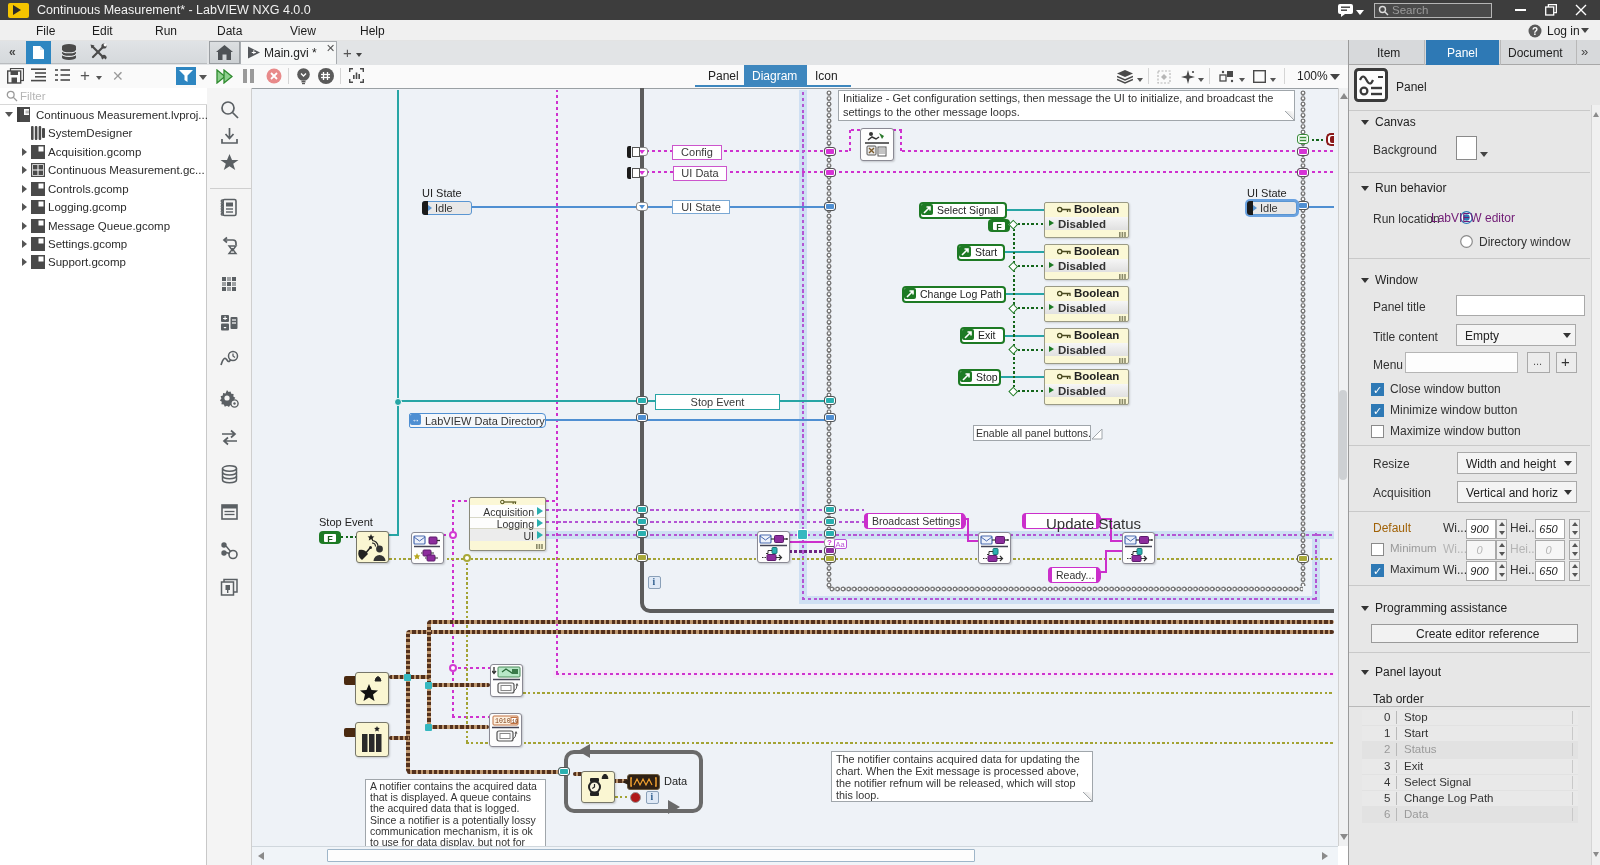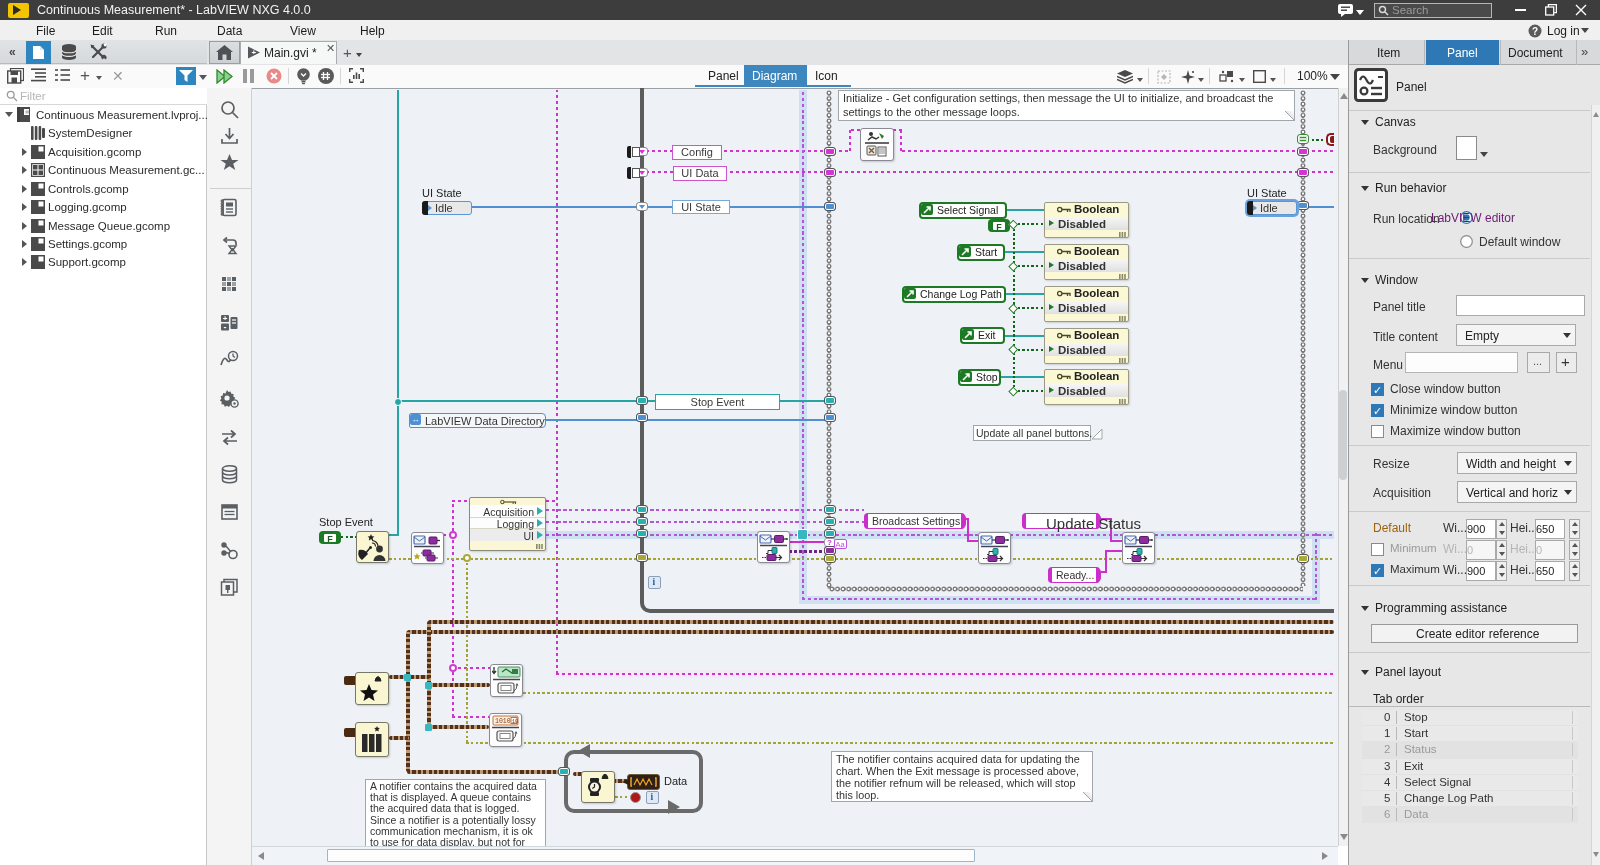--- a/index.html
+++ b/index.html
@@ -46,21 +46,21 @@
 .node{position:absolute;border:1px solid #8a8a94;border-radius:3px;background:#fdfdfd;box-shadow:1px 1px 2px rgba(0,0,0,0.18);box-sizing:border-box;}
 .ynode{position:absolute;border:1px solid #77776a;border-radius:3px;background:#faf6d2;box-shadow:1px 1px 2px rgba(0,0,0,0.18);box-sizing:border-box;}
 .strc{position:absolute;border:1.8px solid #cb2fcb;border-radius:5px;background:#fff;font-size:11px;color:#333;text-align:center;box-sizing:border-box;}
 .fnode{position:absolute;width:22px;height:13px;background:#1d7a24;border-radius:4px;}
 .fnode>div{position:absolute;left:5px;top:2.5px;right:5px;bottom:2.5px;background:#fff;border-radius:1px;font-size:9px;font-weight:bold;color:#1d5a1d;text-align:center;line-height:10px;}
 .rp-in{position:absolute;background:#fff;border:1px solid #a9a9a9;box-sizing:border-box;}
 .rp-dd{position:absolute;background:#f4f4f4;border:1px solid #a9a9a9;box-sizing:border-box;font-size:12px;color:#222;}
 .rp-cb{position:absolute;width:13px;height:13px;background:#2e79b5;border:1px solid #2e79b5;box-sizing:border-box;color:#fff;font-size:11px;line-height:12px;text-align:center;}
 .rp-cbe{position:absolute;width:13px;height:13px;background:#fff;border:1px solid #8a8a8a;box-sizing:border-box;}
 .spin{position:absolute;width:11px;height:20px;border:1px solid #a9a9a9;background:#f0f0f0;box-sizing:border-box;}
-.num{position:absolute;width:30px;height:20px;background:#fff;border:1px solid #a9a9a9;box-sizing:border-box;font-size:11px;text-align:left;padding:3px 3px 0 0;color:#222;}
+.num{position:absolute;width:30px;height:20px;background:#fff;border:1px solid #a9a9a9;box-sizing:border-box;font-size:11px;text-align:center;padding:3px 3px 0 0;color:#222;font-style:italic;}
 </style></head>
 <body>
 
 <div class="a" id="titlebar"></div>
 <div class="a" style="left:8px;top:3px;width:21px;height:15px;background:#f5c400;border-radius:2px;"></div>
 <div class="a" style="left:13px;top:5px;width:0;height:0;border-left:8px solid #2b2b2b;border-top:5.5px solid transparent;border-bottom:5.5px solid transparent;"></div>
 <div class="tx" style="left:37px;top:3px;font-size:12.5px;color:#f2f2f2;">Continuous Measurement* - LabVIEW NXG 4.0.0</div>
 <svg class="a" style="left:1337px;top:3px;" width="20" height="15" viewBox="0 0 20 15">
     <rect x="1" y="1" width="15" height="10" rx="2" fill="#fff"></rect>
     <path d="M4 11 l0 3 l4 -3 z" fill="#fff"></path>
@@ -877,21 +877,21 @@
 <div class="tx" style="left:1030px;top:514.5px;font-size:15px;color:#333;padding-left:16px;">Update Status</div>
 <div class="strc" style="left:1048px;top:567px;width:53px;height:16px;line-height:13px;"></div>
 <div class="a" style="left:1048px;top:567px;width:4px;height:16px;background:#cb2fcb;border-radius:5px 0 0 5px;"></div>
 <div class="a" style="left:1096px;top:567px;width:4px;height:16px;background:#cb2fcb;border-radius:0 5px 5px 0;"></div>
 <div class="tx" style="left:1056px;top:568.5px;font-size:10.5px;color:#333;">Ready...</div>
 <div class="a" style="left:834px;top:539px;width:13px;height:10px;background:#fff;border:1px solid #bb55d8;border-radius:2px;box-sizing:border-box;"></div>
 <div class="tx" style="left:835.5px;top:539.5px;font-size:7.5px;color:#bb55d8;">Aa</div>
 <div class="cmt" style="left:838px;top:90px;width:457px;height:31px;">Initialize - Get configuration settings, then message the UI to initialize, and broadcast the<br>settings to the other message loops.<div class="fold"></div></div>
 <div class="cmt" style="left:831px;top:751px;width:262px;height:51px;font-size:10.8px;line-height:12px;">The notifier contains acquired data for updating the<br>chart. When the Exit message is processed above,<br>the notifier refnum will be released, which will stop<br>this loop.<div class="fold"></div></div>
 <div class="cmt" style="left:365px;top:779px;width:181px;height:70px;font-size:10.5px;line-height:11.2px;overflow:hidden;">A notifier contains the acquired data<br>that is displayed. A queue contains<br>the acquired data that is logged.<br>Since a notifier is a potentially lossy<br>communication mechanism, it is ok<br>to use for data display, but not for</div>
-<div class="cmt" style="left:973px;top:425px;width:118px;height:16px;line-height:12px;padding:1px 2px;white-space:nowrap;font-size:10.5px;">Update all panel buttons.</div>
+<div class="cmt" style="left:973px;top:425px;width:118px;height:16px;line-height:12px;padding:1px 2px;white-space:nowrap;font-size:10.5px;">Enable all panel buttons.</div>
 <svg class="a" style="left:1092px;top:429px;" width="11" height="11" viewBox="0 0 11 11">
       <path d="M0 10 L10 10 L10 0 Z" fill="#fff" stroke="#a0a6ab" stroke-width="1"></path>
     </svg>
 <div class="a" style="left:1326px;top:133px;width:8px;height:13px;background:#fff;border:2px solid #8b1a1a;border-radius:5px 0 0 5px;border-right:none;box-sizing:border-box;"></div>
 <div class="a" style="left:1330px;top:136px;width:4px;height:7px;background:#8b1a1a;border-radius:2px 0 0 2px;"></div>
 <div class="tx" style="left:319px;top:516px;font-size:11px;color:#222;">Stop Event</div>
 </div>
 
 <div class="a" id="vsb"></div>
 <div class="a" style="left:1340px;top:93px;width:0;height:0;border-left:4px solid transparent;border-right:4px solid transparent;border-bottom:6px solid #8a8a8a;"></div>
@@ -933,21 +933,21 @@
 <div class="tx" style="left:1375px;top:181px;font-size:12px;color:#222;">Run behavior</div>
 <div class="tx" style="left:1373px;top:212px;font-size:12px;color:#333;">Run location</div>
 <svg class="a" style="left:1460px;top:211px;" width="13" height="13" viewBox="0 0 13 13">
       <circle cx="6.5" cy="6.5" r="5.8" fill="#fff" stroke="#2e79b5" stroke-width="1.3"></circle>
       <circle cx="6.5" cy="6.5" r="3.2" fill="#2e79b5"></circle>
     </svg>
 <div class="tx" style="left:1431px;top:211px;font-size:12px;color:#701a75;">LabVIEW editor</div>
 <svg class="a" style="left:1460px;top:235px;" width="13" height="13" viewBox="0 0 13 13">
       <circle cx="6.5" cy="6.5" r="5.8" fill="#fff" stroke="#8a8a8a" stroke-width="1.2"></circle>
     </svg>
-<div class="tx" style="left:1479px;top:235px;font-size:12px;color:#333;">Default window</div>
+<div class="tx" style="left:1479px;top:235px;font-size:12px;color:#333;">Directory window</div>
 <div class="a" style="left:1349px;top:258px;width:241px;height:1px;background:#c9c9c9;"></div>
 <div class="a" style="left:1361px;top:278px;width:0;height:0;border-left:4.5px solid transparent;border-right:4.5px solid transparent;border-top:5.5px solid #333;"></div>
 <div class="tx" style="left:1375px;top:273px;font-size:12px;color:#222;">Window</div>
 <div class="tx" style="left:1373px;top:300px;font-size:12px;color:#333;">Panel title</div>
 <div class="rp-in" style="left:1456px;top:295px;width:129px;height:21px;"></div>
 <div class="tx" style="left:1373px;top:330px;font-size:12px;color:#333;">Title content</div>
 <div class="rp-dd" style="left:1456px;top:324px;width:120px;height:22px;"></div>
 <div class="tx" style="left:1465px;top:329px;font-size:12px;color:#222;">Empty</div>
 <div class="a" style="left:1563px;top:333px;width:0;height:0;border-left:4.5px solid transparent;border-right:4.5px solid transparent;border-top:5.5px solid #333;"></div>
 <div class="tx" style="left:1373px;top:358px;font-size:12px;color:#333;">Menu</div>

